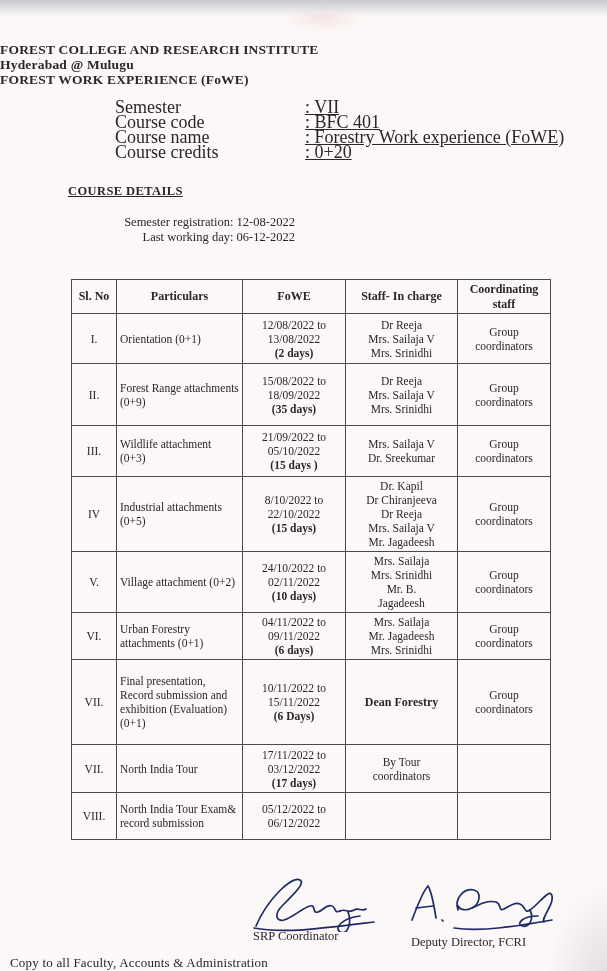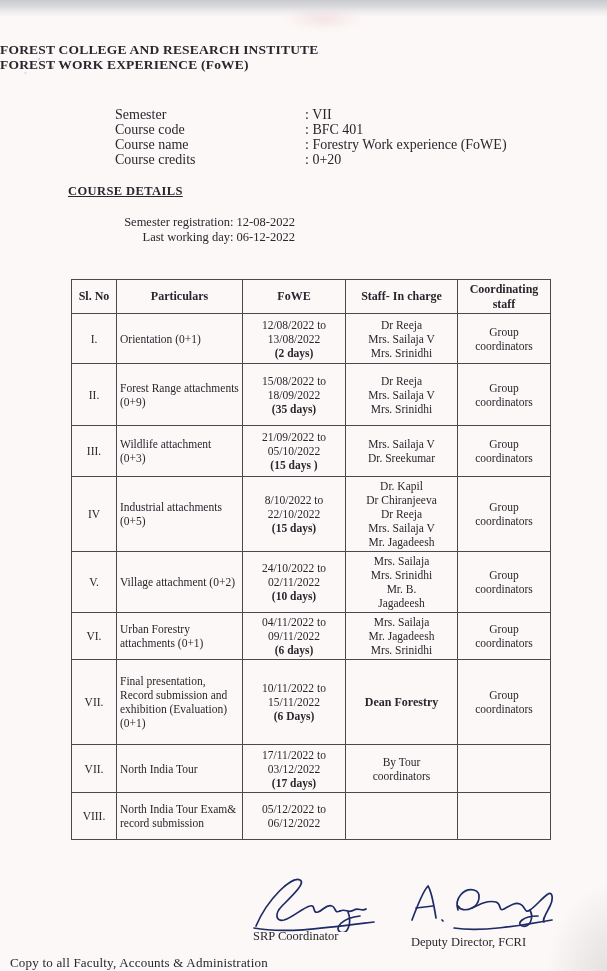--- a/index.html
+++ b/index.html
@@ -29,21 +29,21 @@
     background:radial-gradient(ellipse at bottom right, rgba(160,155,160,.30), rgba(160,155,160,0) 70%);
     border-top-left-radius:100%;
   }
 
   .doc-title{
     position:absolute;top:42px;left:0;width:100%;
     font-weight:bold;font-size:13.5px;line-height:15px;
     letter-spacing:.2px;
   }
 
-  .info-block{position:absolute;left:115px;top:107px;font-size:14px;line-height:15px;}
+  .info-block{position:absolute;left:115px;top:100px;font-size:18px;line-height:15px;text-decoration:underline;}
   .info-row{white-space:nowrap;}
   .info-label{display:inline-block;width:190px;}
 
   .course-details-heading{
     position:absolute;left:68px;top:184px;
     font-weight:bold;font-size:12.5px;text-decoration:underline;letter-spacing:.4px;
   }
   .reg-block{position:absolute;left:68px;top:215px;font-size:12.5px;line-height:15px;text-align:right;}
   .reg-label{display:inline-block;width:162px;}
 
@@ -79,20 +79,21 @@
 
 <div class="page">
   <div class="top-strip"></div>
   <div class="smudge"></div>
   <div class="speck s1"></div>
   <div class="speck s2"></div>
   <div class="speck s3"></div>
 
   <div class="doc-title">
     <div>FOREST COLLEGE AND RESEARCH INSTITUTE</div>
+    <div>Hyderabad @ Mulugu</div>
     <div>FOREST WORK EXPERIENCE (FoWE)</div>
   </div>
 
   <div class="info-block">
     <div class="info-row">
       <span class="info-label">Semester</span><span>: VII</span>
     </div>
     <div class="info-row">
       <span class="info-label">Course code</span><span>: BFC 401</span>
     </div>

